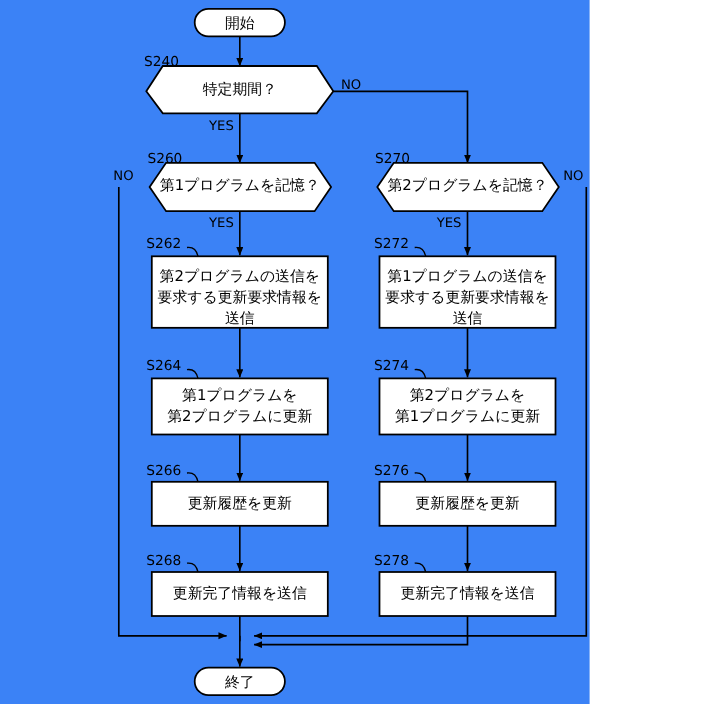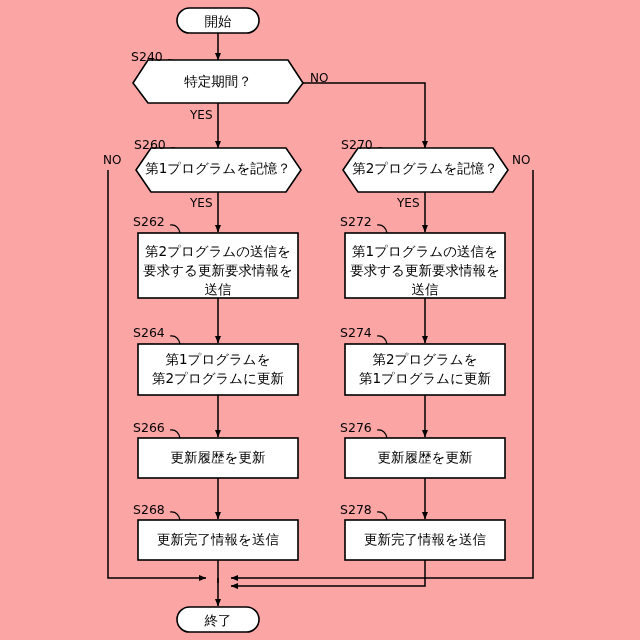--- a/index.html
+++ b/index.html
@@ -8,23 +8,23 @@
     background: #ffffff;
   }
   body {
     width: 640px;
     height: 640px;
     font-family: "DejaVu Sans", "Liberation Sans", sans-serif;
     overflow: hidden;
   }
   #flow-root {
     position: relative;
-    width: 640px;
+    width: 536px;
     height: 640px;
-    background: #fca5a5;
+    background: #3b82f6;
   }
   svg#flow-svg {
     position: absolute;
     left: 0;
     top: 0;
     width: 640px;
     height: 640px;
   }
   .shape-stroke {
     fill: #ffffff;

